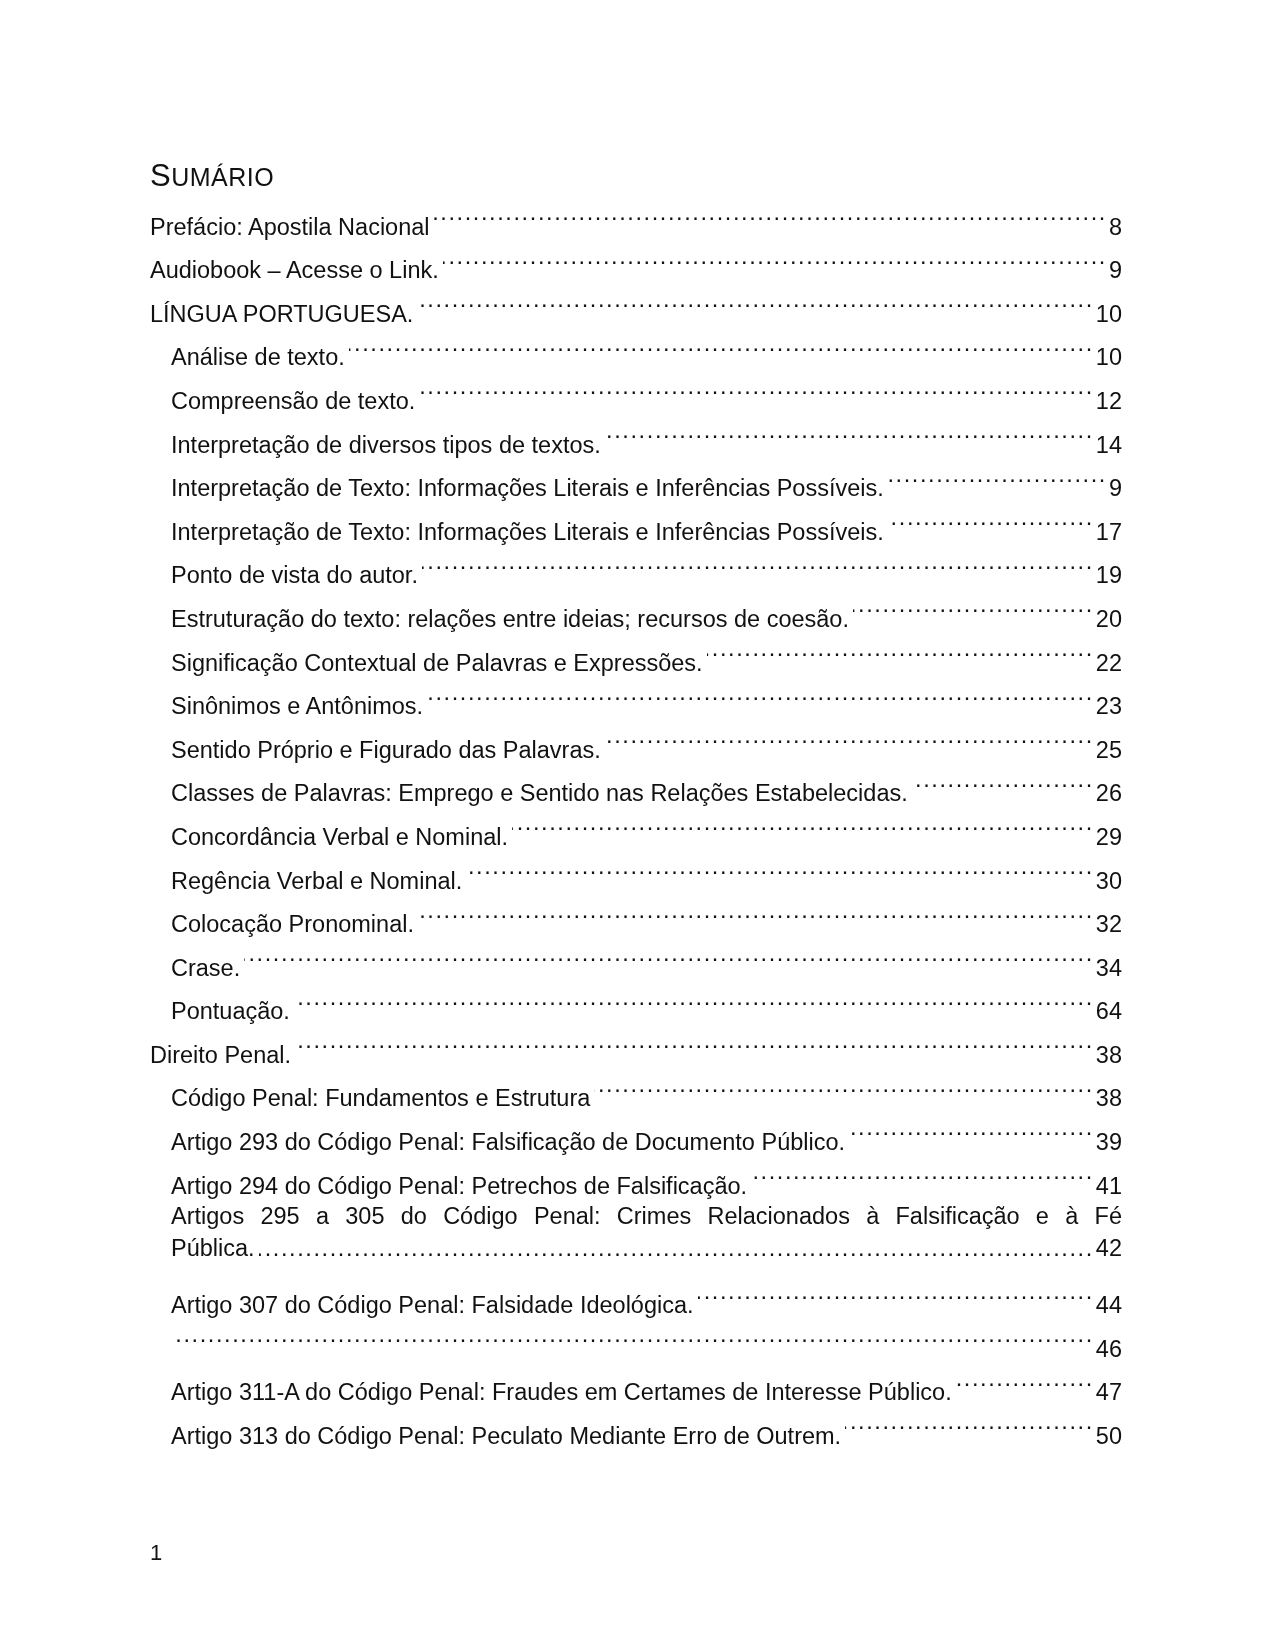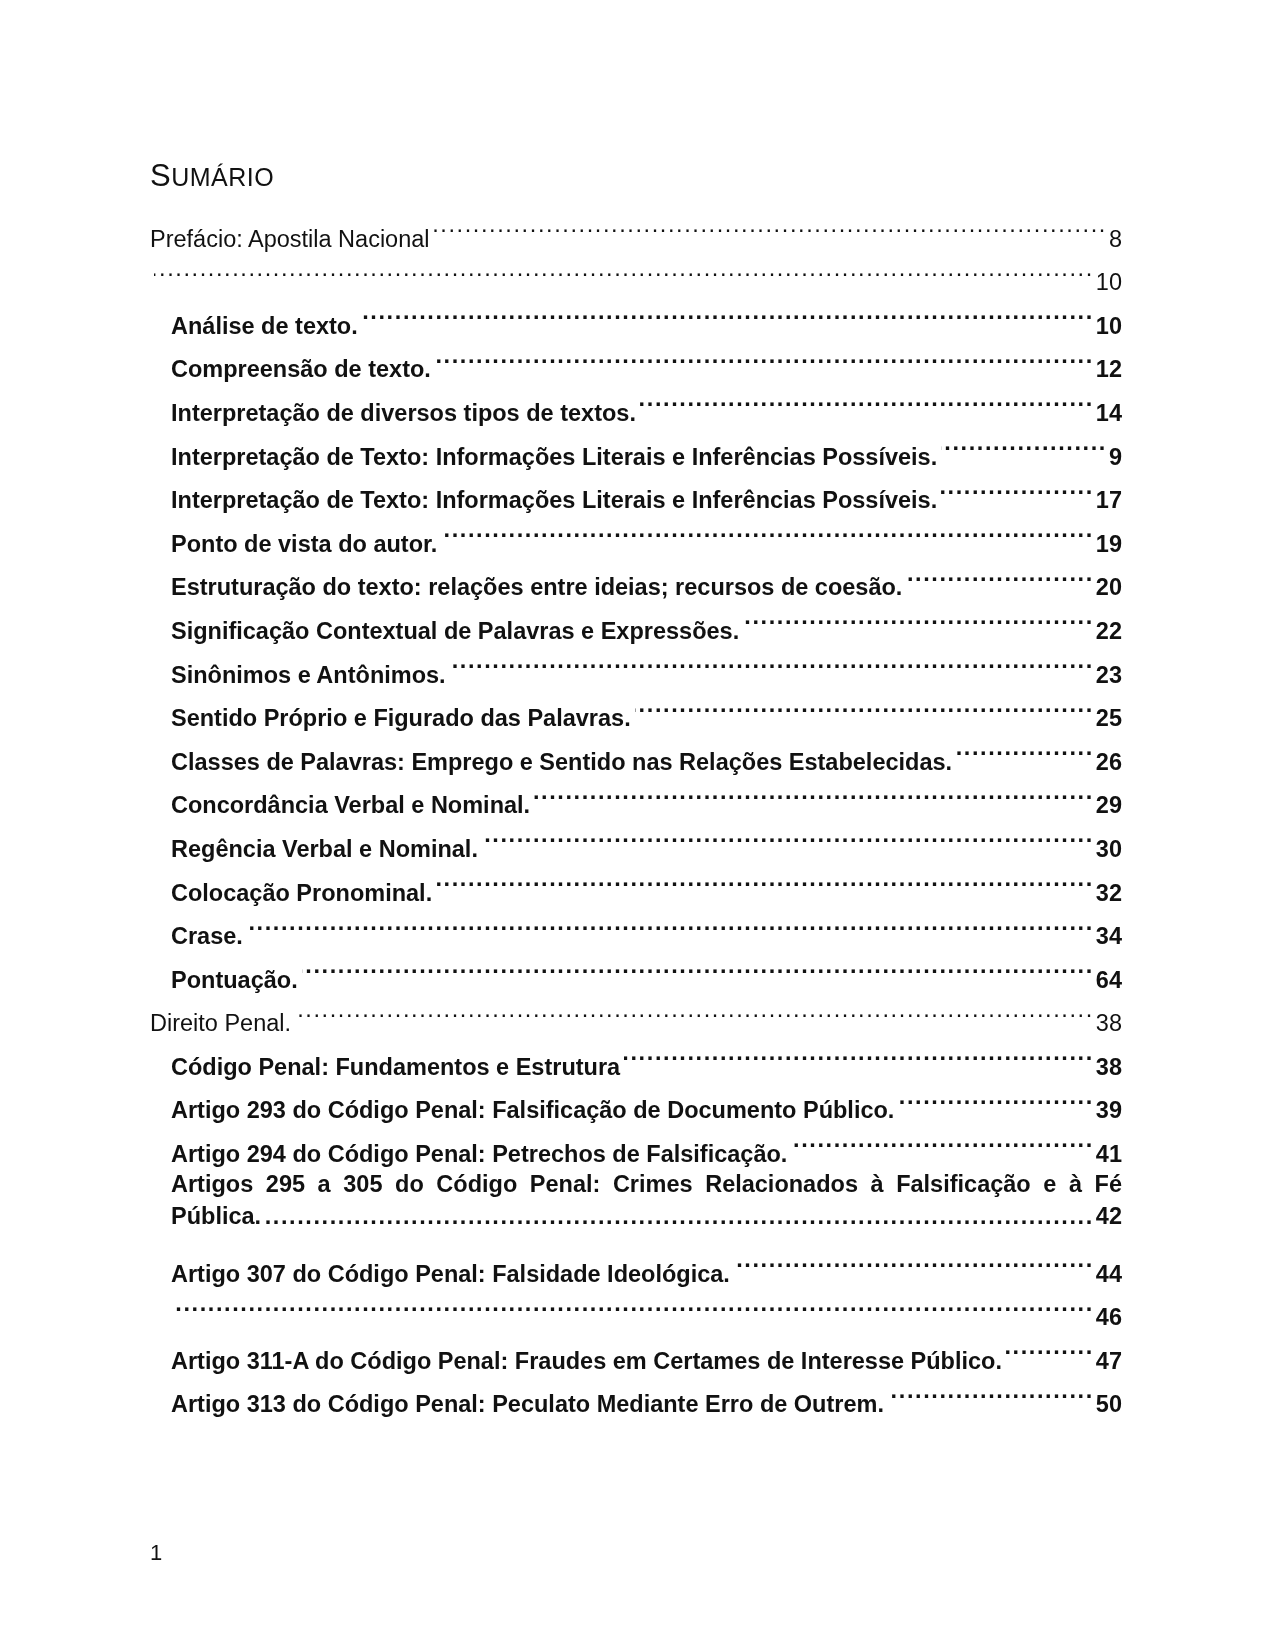--- a/index.html
+++ b/index.html
@@ -2,24 +2,24 @@
 <html><head>
 <meta charset="utf-8">
 <style>
   html, body { margin: 0; padding: 0; background: #ffffff; }
   body { width: 1275px; height: 1650px; position: relative; overflow: hidden;
          font-family: "Liberation Sans", sans-serif; color: #111111; }
   .page { position: absolute; left: 0; top: 0; width: 1115px; height: 1650px; background: #fff; }
   .title { position: absolute; left: 150px; top: 158px; font-size: 31px; letter-spacing: 0.5px; }
   .title .cap { font-size: 31px; }
   .title .small { font-size: 25px; }
-  .toc { position: absolute; left: 150px; top: 203px; width: 972px; }
+  .toc { position: absolute; left: 150px; top: 191px; width: 972px; }
   .row { position: relative; display: flex; align-items: baseline; height: 43.6px; line-height: 43.6px;
          font-size: 23.5px; white-space: nowrap; }
-  .row.indent { padding-left: 21px; font-weight: bold; }
+  .row.indent { padding-left: 21px; }
   .row .label { flex: 0 0 auto; }
   .row .leader { flex: 1 1 auto; overflow: hidden; margin: 0 2px 0 4px; position: relative; height: 100%; }
   .row .leader::before {
     content: "................................................................................................................................................................................................................................................................";
     position: absolute; left: 0; right: 0; bottom: 0; overflow: hidden; white-space: nowrap;
     letter-spacing: 1.6px; text-align: right; direction: rtl; }
   .row .pg { flex: 0 0 auto; }
   .row.wrap { height: auto; display: block; line-height: 32px; padding-top: 6px; padding-bottom: 6px; white-space: normal; }
   .row.wrap .line1 { display: block; text-align: justify; text-align-last: justify; }
   .row.wrap .line2 { display: flex; align-items: flex-end; }
@@ -31,20 +31,26 @@
 <div class="page">
   <div class="title"><span class="cap">S</span><span class="small">UMÁRIO</span></div>
 
   <div class="toc">
     <div class="row">
         <span class="label">Prefácio: Apostila Nacional </span>
         <span class="leader"></span>
         <span class="pg">8</span>
       </div>
     <div class="row">
+        <span class="label">Audiobook – Acesse o Link. </span>
+        <span class="leader"></span>
+        <span class="pg">9</span>
+      </div>
+    <div class="row">
+        <span class="label">LÍNGUA PORTUGUESA. </span>
         <span class="leader"></span>
         <span class="pg">10</span>
       </div>
     <div class="row indent">
         <span class="label">Análise de texto.</span>
         <span class="leader"></span>
         <span class="pg">10</span>
       </div>
     <div class="row indent">
         <span class="label">Compreensão de texto. </span>

